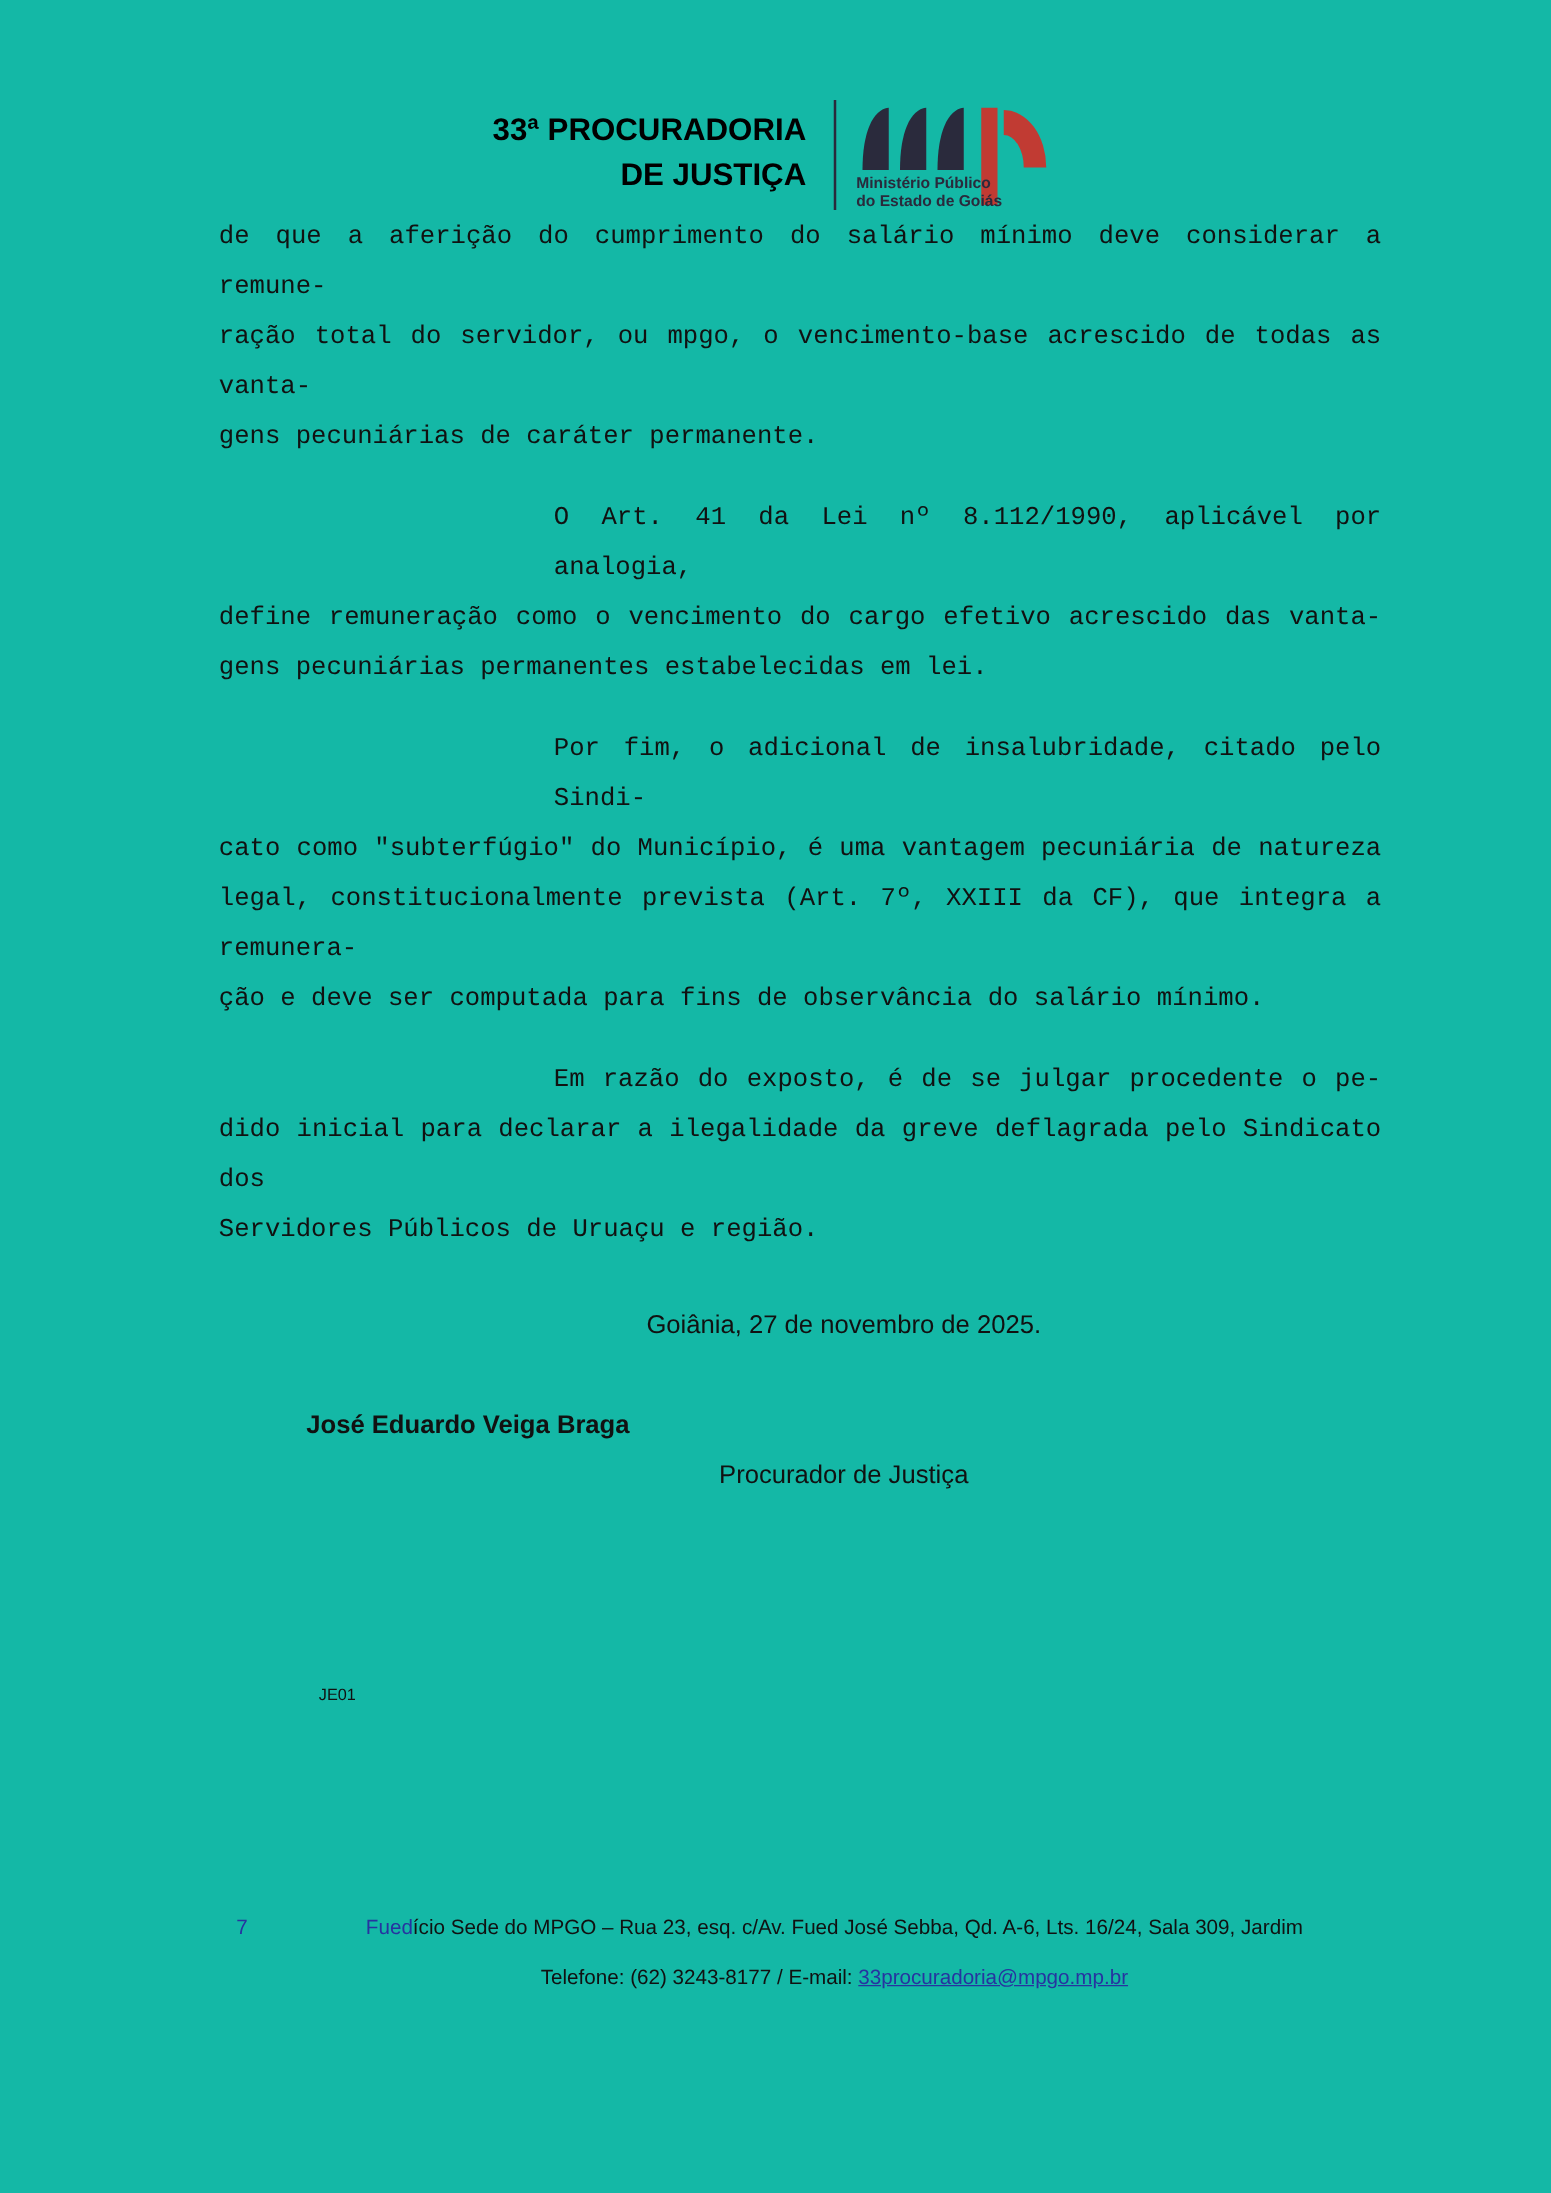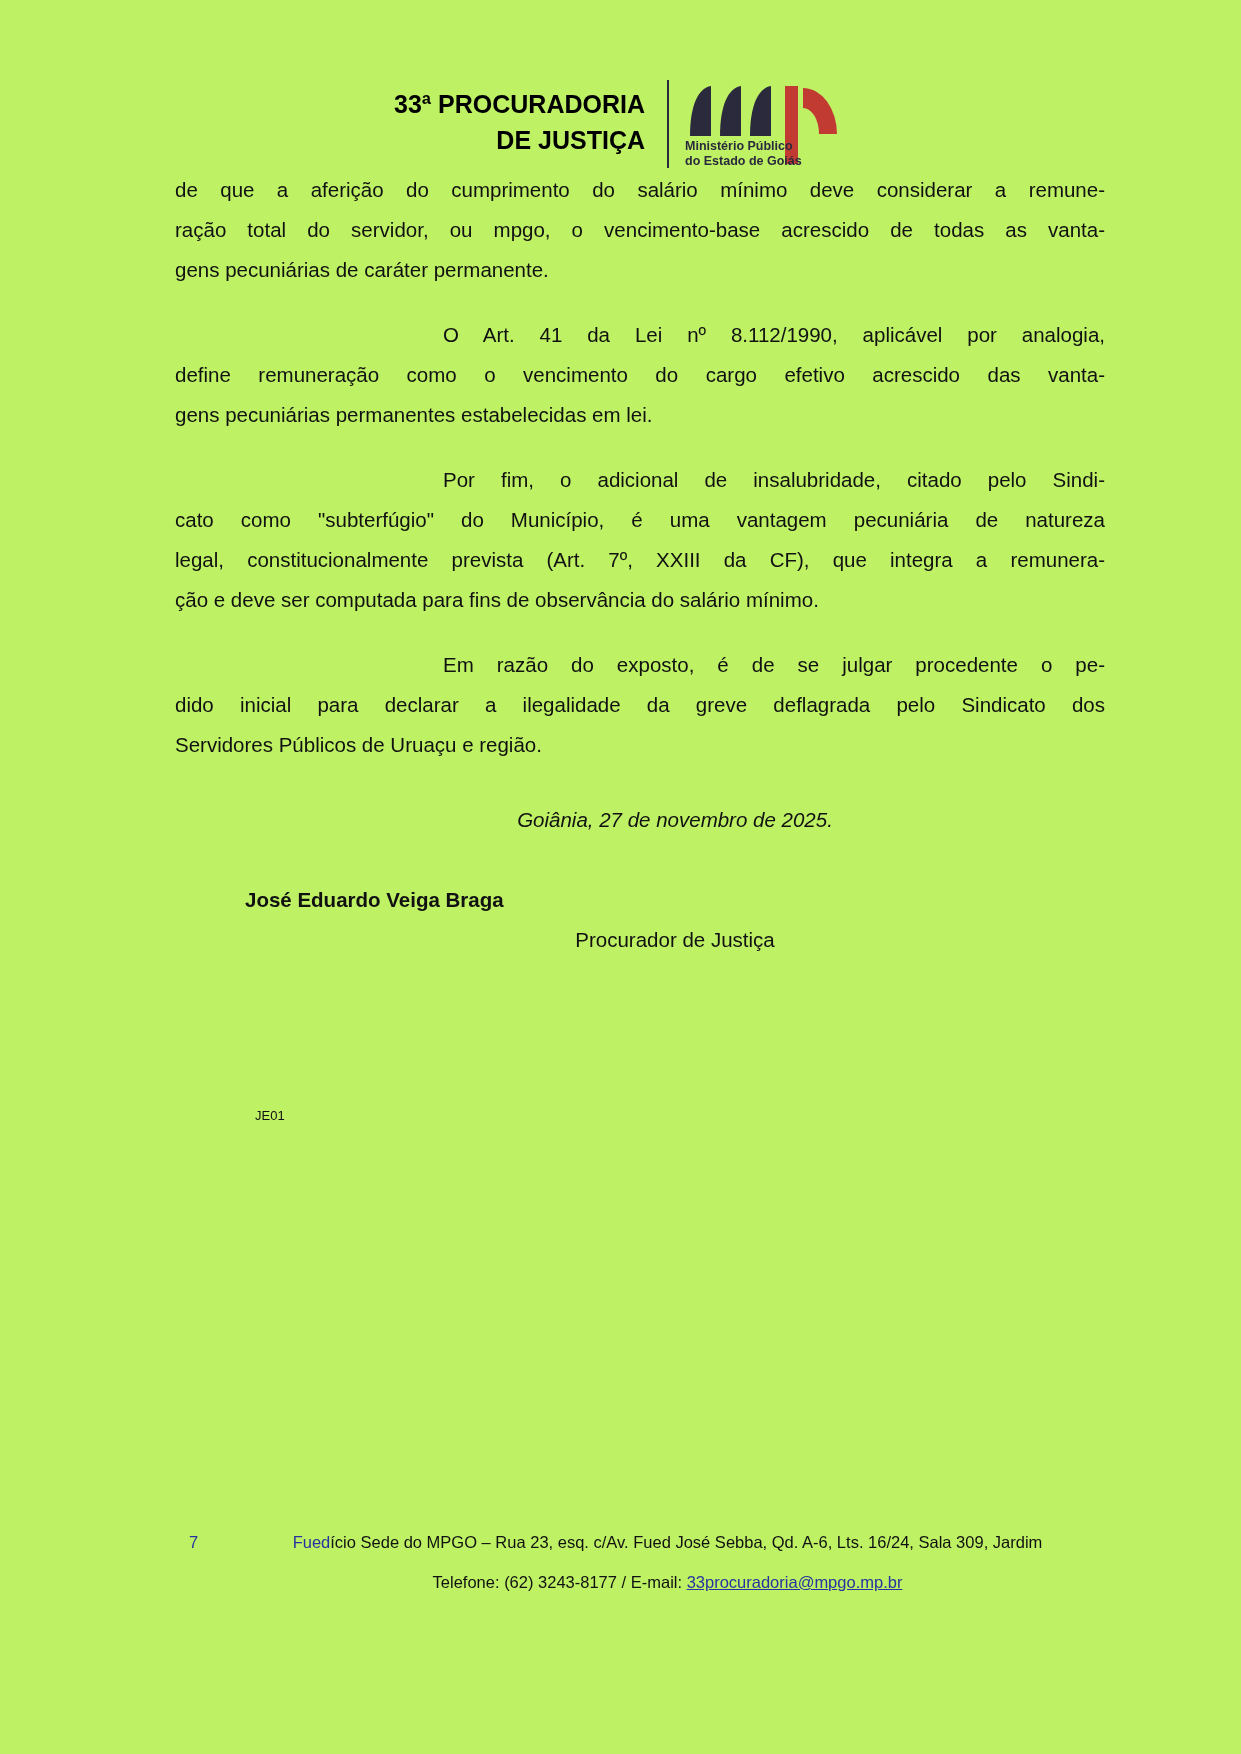--- a/index.html
+++ b/index.html
@@ -1,36 +1,36 @@
 <!DOCTYPE html>
 <html lang="pt"><head>
 <meta charset="utf-8">
 <style>
   html,body { margin:0; padding:0; background:#ffffff; }
   .page {
-    position:relative; width:1241px; height:1754px; background:#bef264;
+    position:relative; width:1241px; height:1754px; background:#14b8a6;
     font-family:"Liberation Sans", sans-serif; color:#111;
     overflow:hidden;
   }
 
   
   .header { position:absolute; top:80px; left:340px; display:flex; align-items:flex-start; }
   .header-title { width:305px; text-align:right; font-weight:bold; font-size:25px; line-height:36px; padding-top:6px; color:#000; }
   .header-divider { width:2px; height:88px; background:#2a2a3c; margin-left:22px; margin-right:16px; }
   .logo { margin-top:6px; }
 
   
   .body-block { position:absolute; top:170px; left:175px; width:930px; font-size:20.5px; line-height:40px; }
   .paragraph { margin-top:25px; }
   .paragraph:first-child { margin-top:0; }
-  .line { text-align:justify; text-align-last:justify; white-space:normal; }
+  .line { text-align:justify; text-align-last:justify; white-space:normal;font-family:Liberation Mono, monospace; }
   .line.last { text-align-last:left; }
   .line.indent { padding-left:268px; }
 
-  .date-line { margin-top:35px; text-align:center; padding-left:70px;font-style:italic; }
+  .date-line { margin-top:35px; text-align:center; padding-left:70px; }
   .sig-name  { margin-top:40px; font-weight:bold; text-align:left; padding-left:70px; }
   .sig-role  { text-align:center; padding-left:70px; }
   .note      { margin-top:148px; margin-left:80px; font-size:13px; font-weight:normal; line-height:16px; }
 
   
   .footer { position:absolute; top:1522px; left:175px; width:930px; font-size:16.5px; line-height:40px; color:#111; }
   .pagenum { position:absolute; left:14px; top:0; color:#2733a0; }
   .f-line { text-align:center; padding-left:55px; }
   .blue-text { color:#2733a0; }
   .email-link { color:#2733a0; text-decoration:underline; cursor:pointer; }

